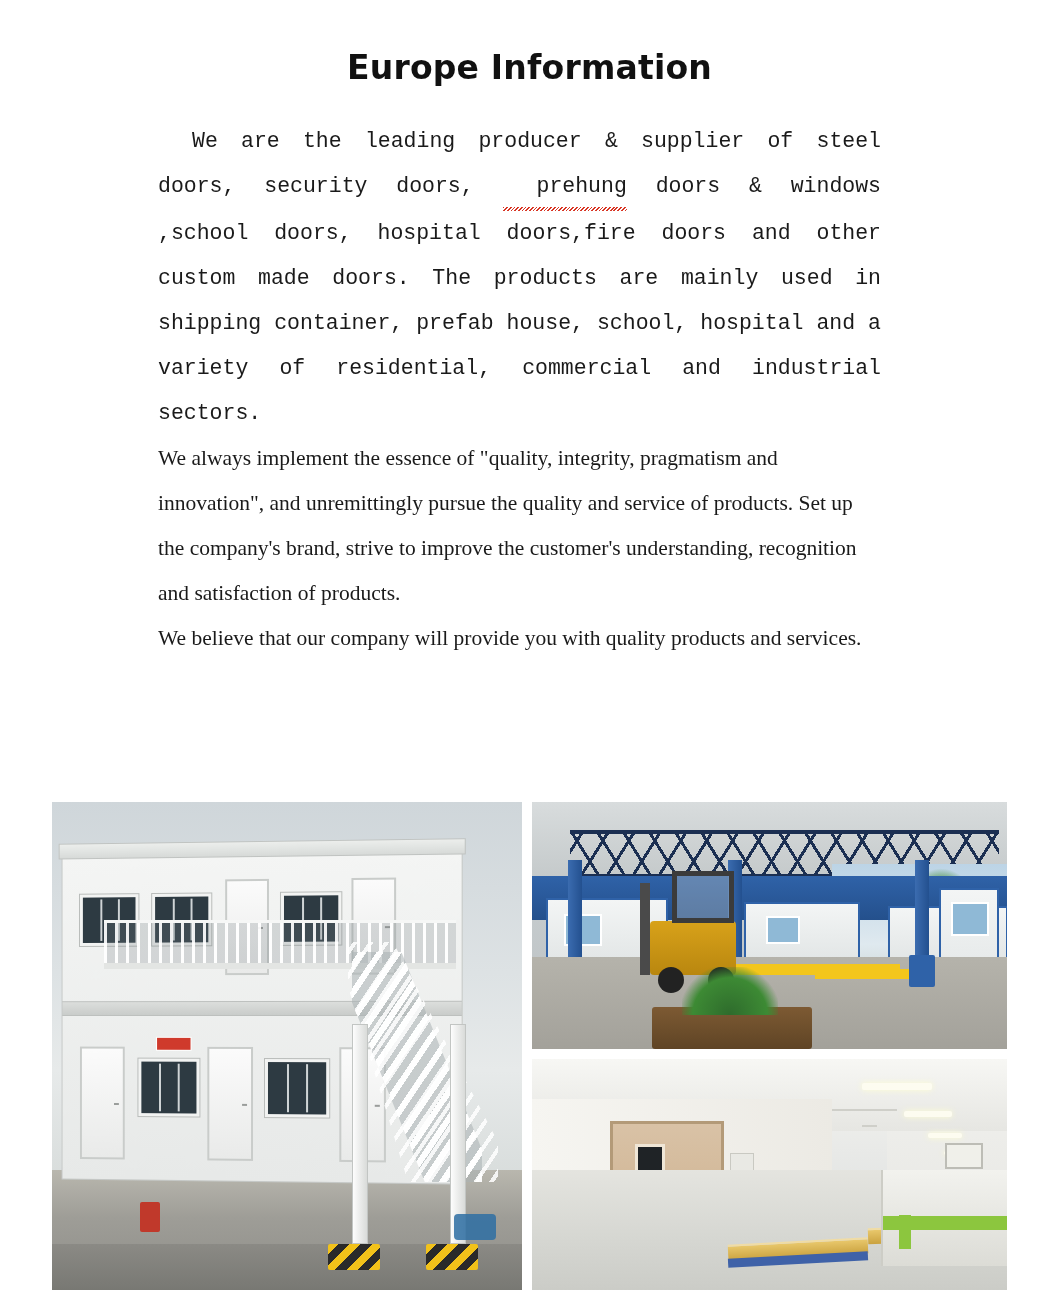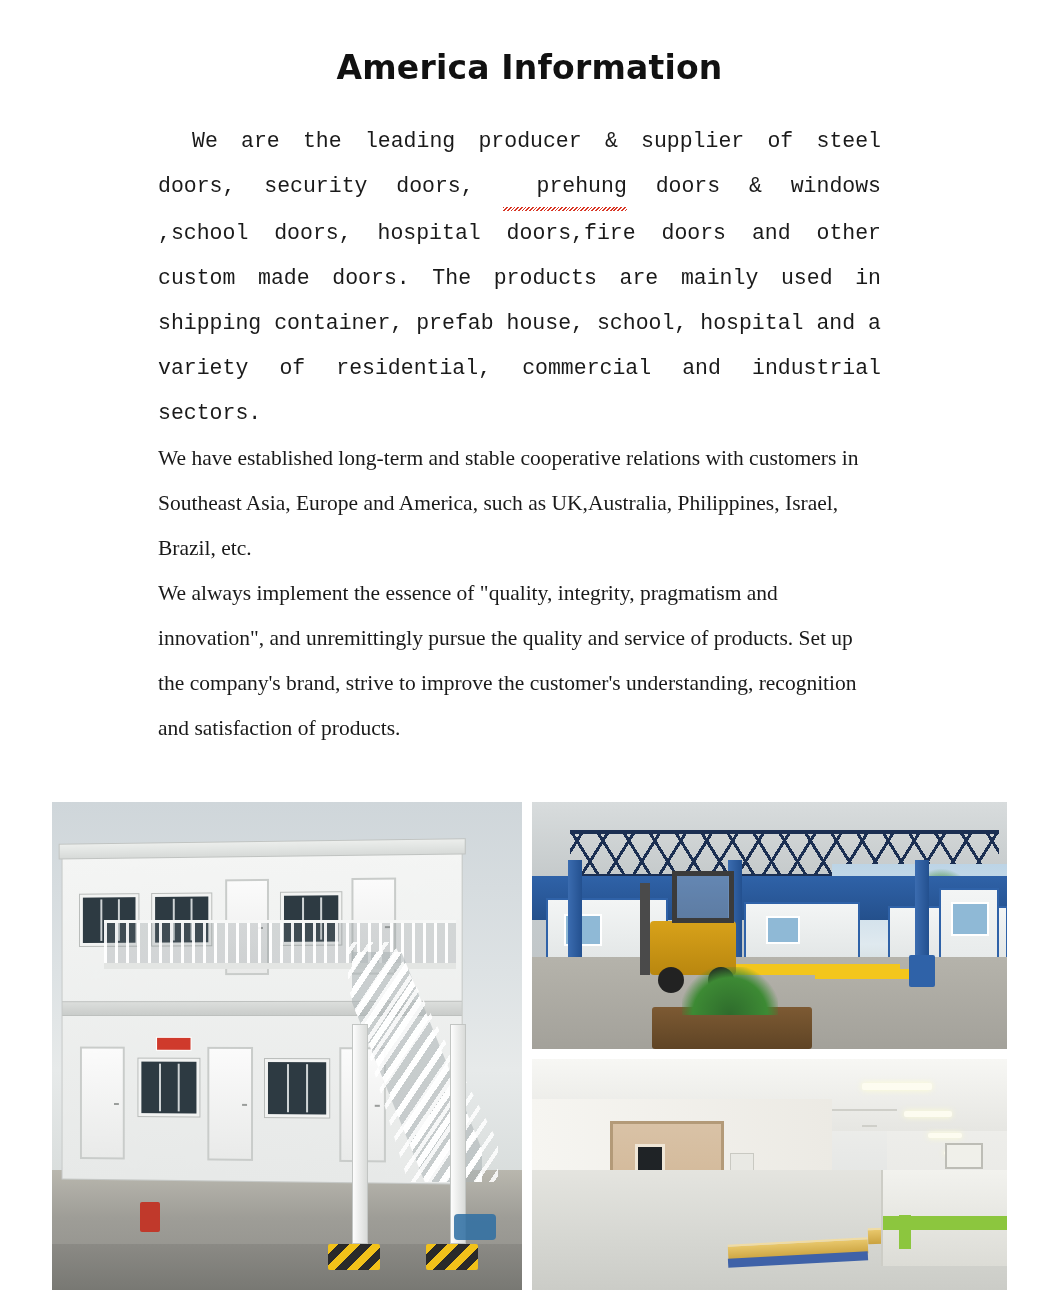--- a/index.html
+++ b/index.html
@@ -358,30 +358,30 @@
   .p3-greenbox {
     position: absolute; right: 96px; top: 156px; width: 12px; height: 34px;
     background: #8cc63e;
   }
 </style>
 </head>
 <body>
 
 <div class="page">
 
-  <h1 class="title">America Information</h1>
+  <h1 class="title">Europe Information</h1>
 
   <div class="body-text">
 
     <p class="para justified indent"><span>We are the leading producer &amp; supplier of steel doors, security doors, </span><span class="spell-error">prehung</span><span> doors &amp; windows ,school doors, hospital doors,fire doors and other custom made doors. The products are mainly used in shipping container, prefab house, school, hospital and a variety of residential, commercial and industrial sectors.</span></p>
 
-    <p class="para">We have established long-term and stable cooperative relations with customers in Southeast Asia, Europe and America, such as UK,Australia, Philippines, Israel, Brazil, etc.</p>
 
     <p class="para">We always implement the essence of "quality, integrity, pragmatism and innovation", and unremittingly pursue the quality and service of products. Set up the company's brand, strive to improve the customer's understanding, recognition and satisfaction of products.</p>
 
+    <p class="para">We believe that our company will provide you with quality products and services.</p>
 
   </div>
 
   <div class="gallery">
 
     <div class="photo photo-1">
       <div class="p1-sky"></div>
       <div class="p1-ground"></div>
       <div class="p1-ground2"></div>
 

